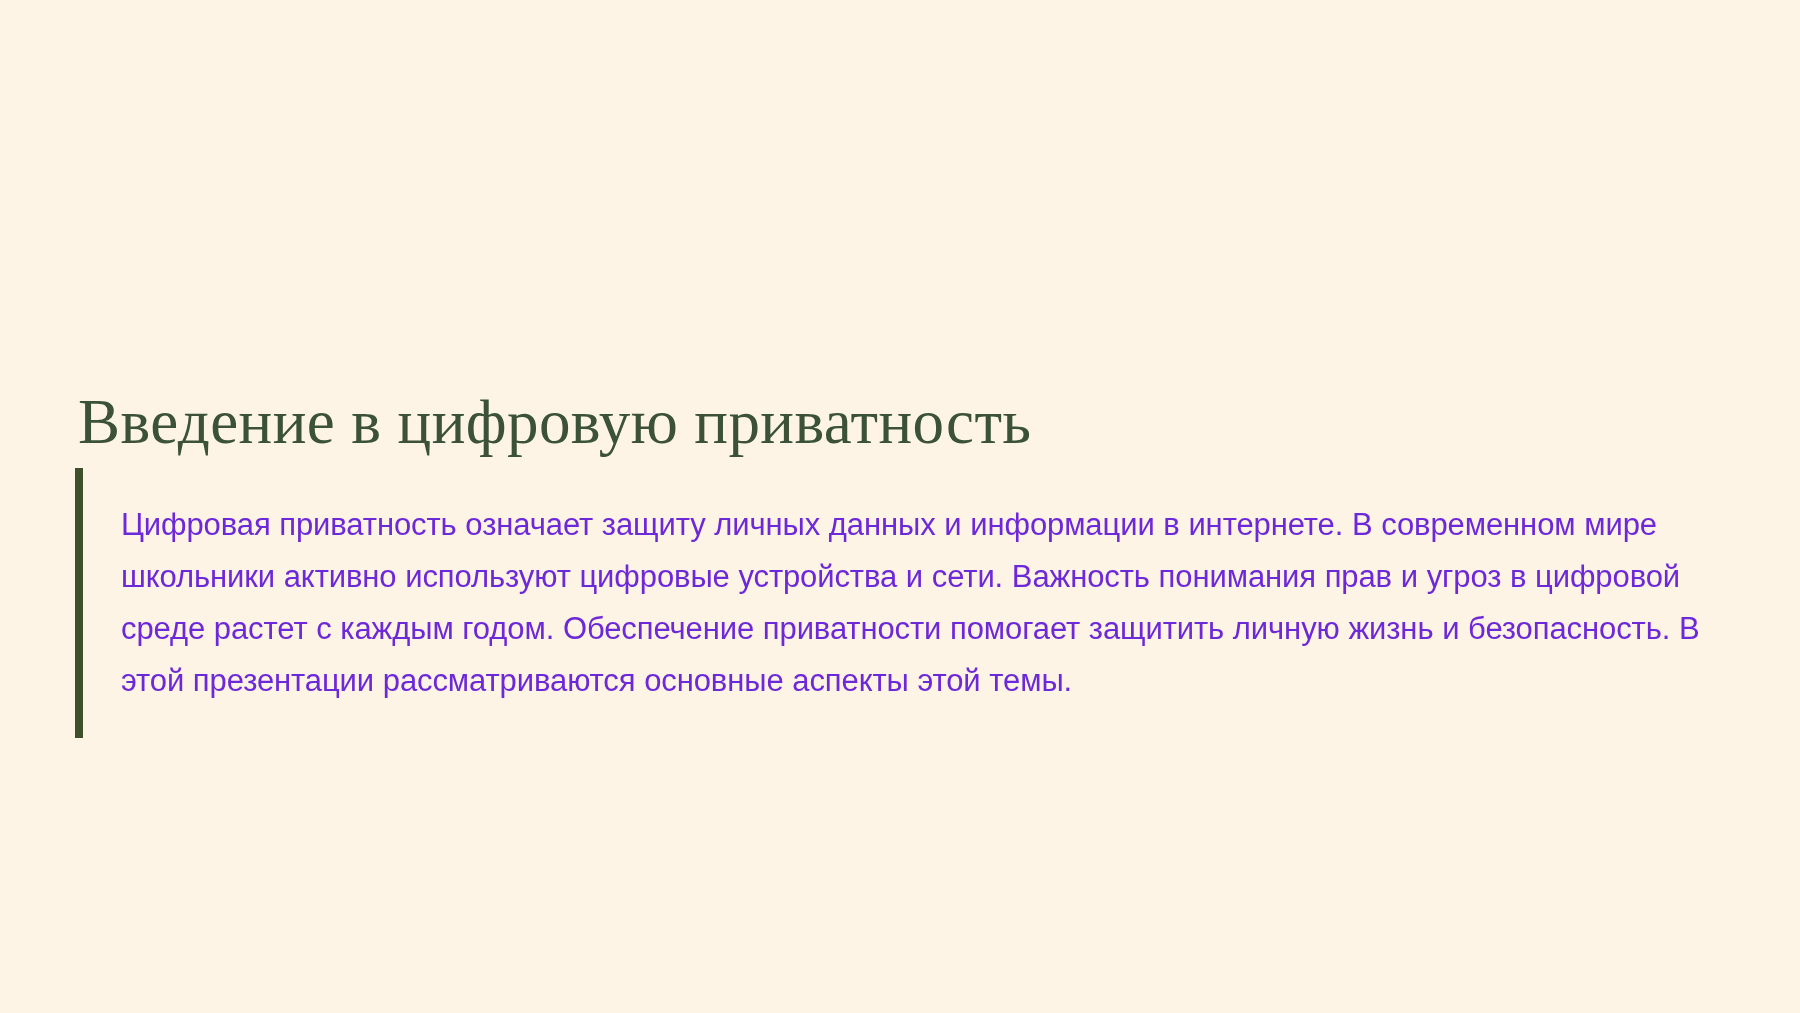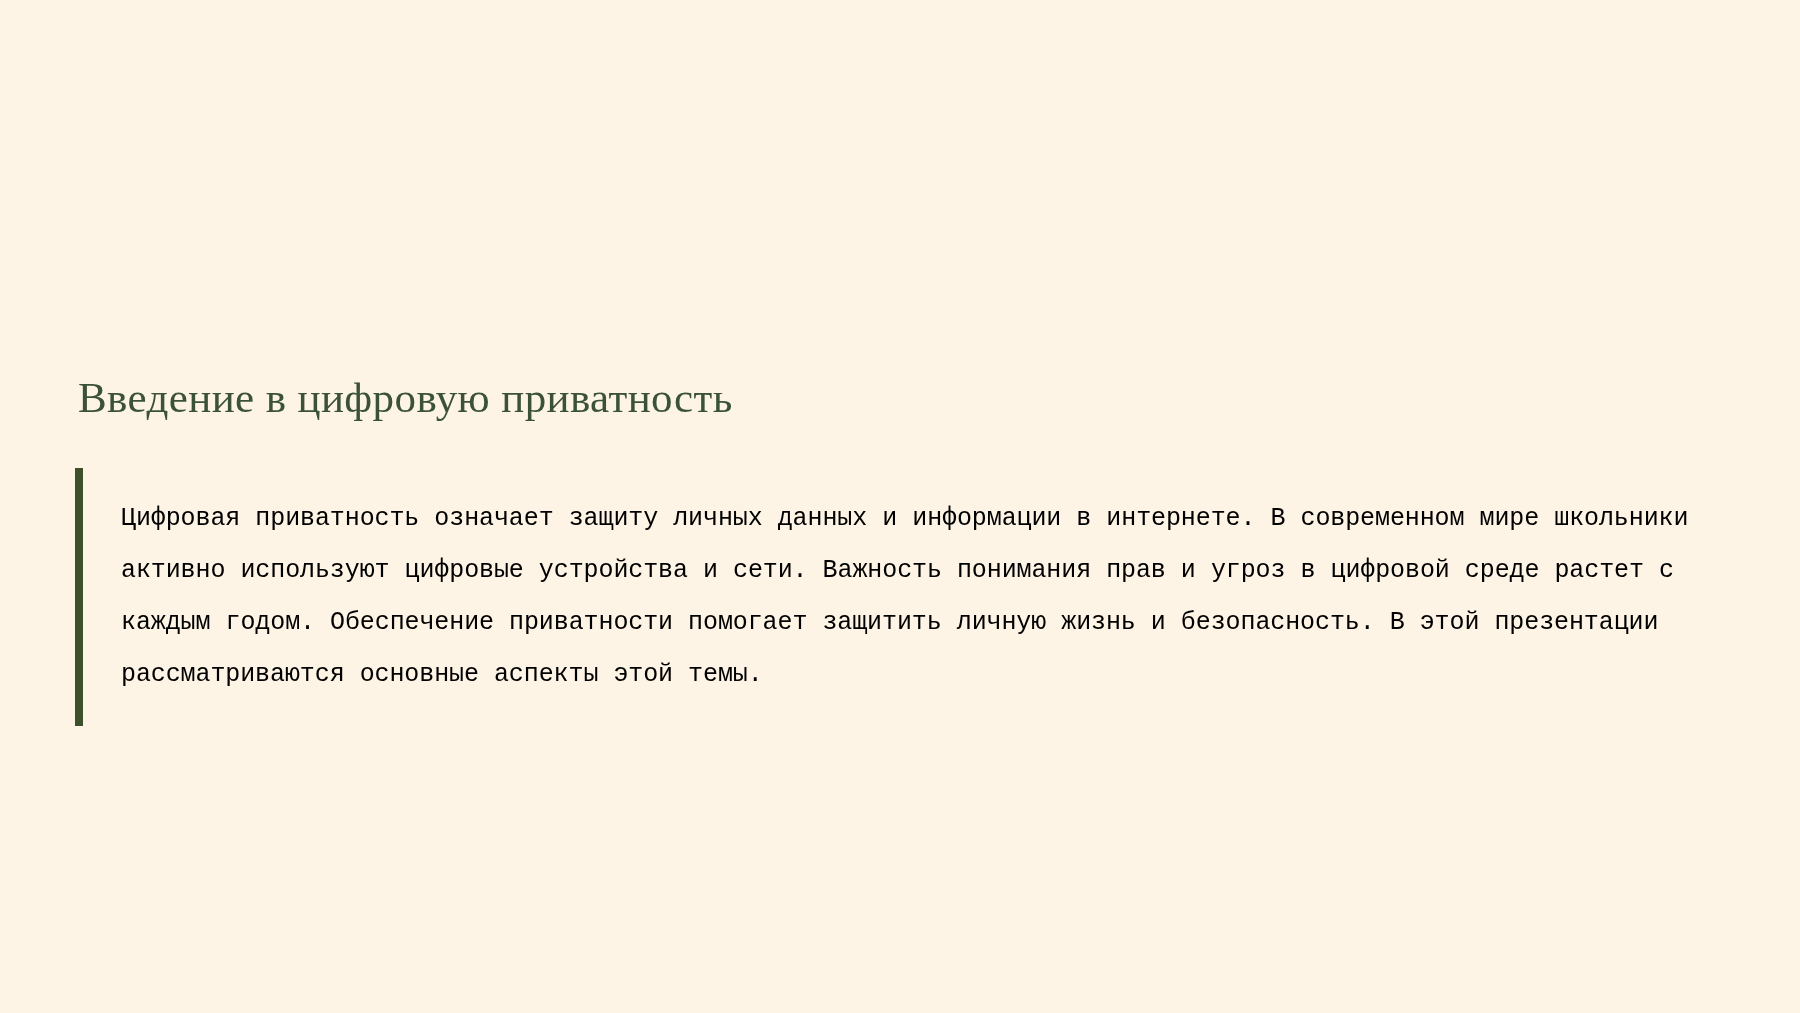--- a/index.html
+++ b/index.html
@@ -28,21 +28,21 @@
     width: 1800px;
     height: 1013px;
   }
 
   #slide-title {
     position: absolute;
     left: 78px;
     top: 345px;
     width: 1640px;
     font-family: "Liberation Serif", "DejaVu Serif", serif;
-    font-size: 43px;
+    font-size: 63px;
     line-height: 1.12;
     font-weight: 400;
     letter-spacing: 0.4px;
     color: #3b5239;
     white-space: nowrap;
   }
 
   #content-block {
     position: absolute;
     left: 75px;
@@ -55,24 +55,24 @@
   #accent-bar {
     flex: 0 0 auto;
     width: 8px;
     min-height: 200px;
     background: #3e4f2c;
   }
 
   #body-text {
     flex: 1 1 auto;
     padding-left: 38px;
-    font-family: Liberation Mono, monospace;
-    font-size: 25px;
+    font-family: Liberation Sans, sans-serif;
+    font-size: 31px;
     line-height: 52px;
-    color: #000000;
+    color: #6d28d9;
     text-align: left;
     letter-spacing: -0.1px;
     word-spacing: 0.2px;
   }
 </style>
 </head>
 <body>
 
 <div id="slide">
   <div class="slide-body">

